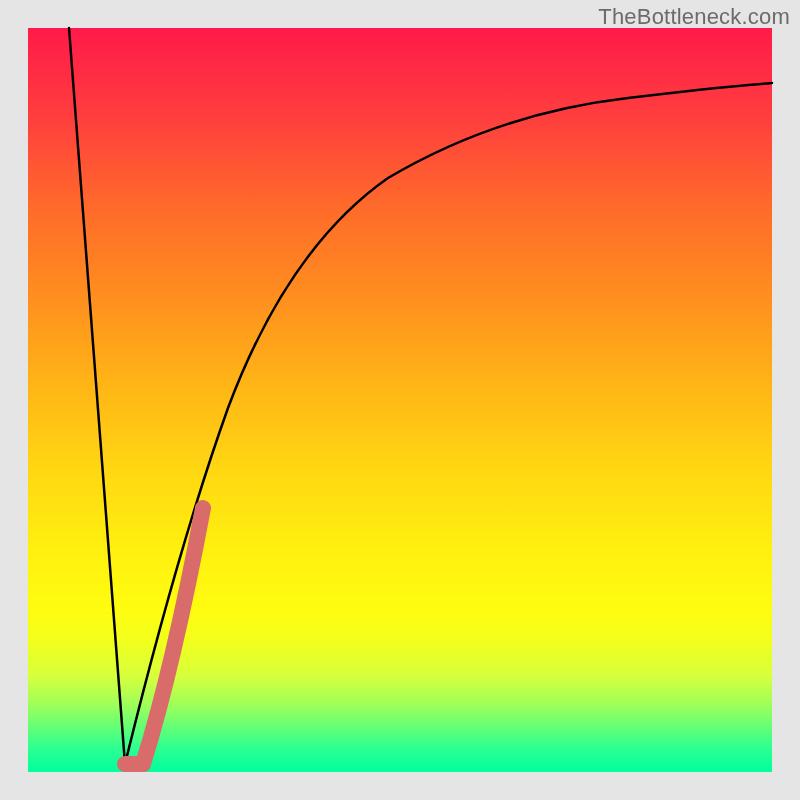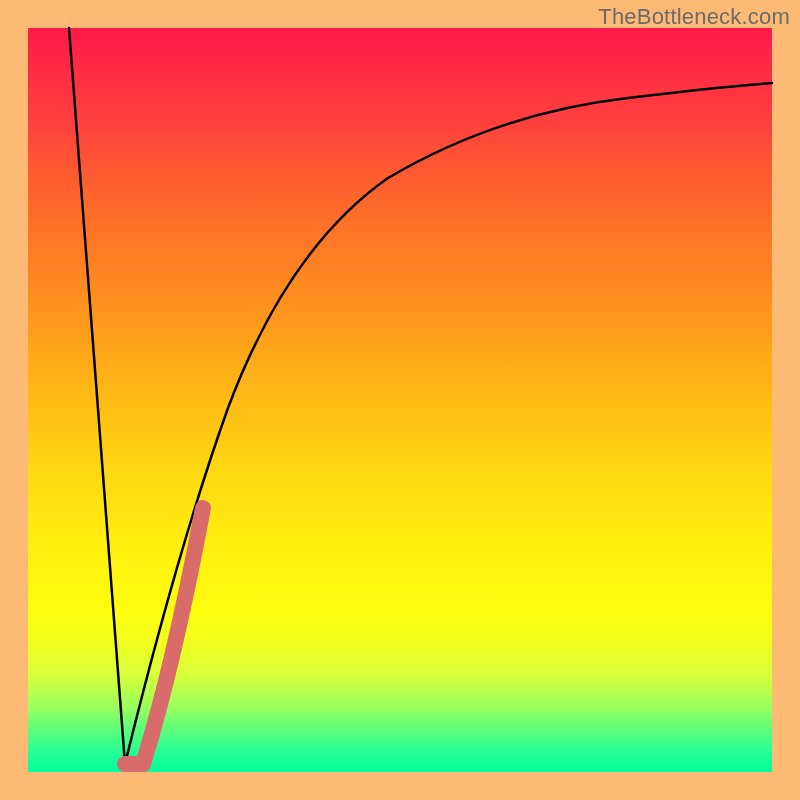--- a/index.html
+++ b/index.html
@@ -7,21 +7,21 @@
     padding: 0;
     width: 800px;
     height: 800px;
     overflow: hidden;
     background: #000;
     font-family: Arial, Helvetica, sans-serif;
   }
   .frame {
     position: absolute;
     inset: 0;
-    background: #fdba74;
+    background: #e5e5e5;
     text-decoration: underline;
   }
   .plot {
     position: absolute;
     left: 28px;
     top: 28px;
     width: 744px;
     height: 744px;
     background: linear-gradient(to bottom,
       #ff1a49 0%,

